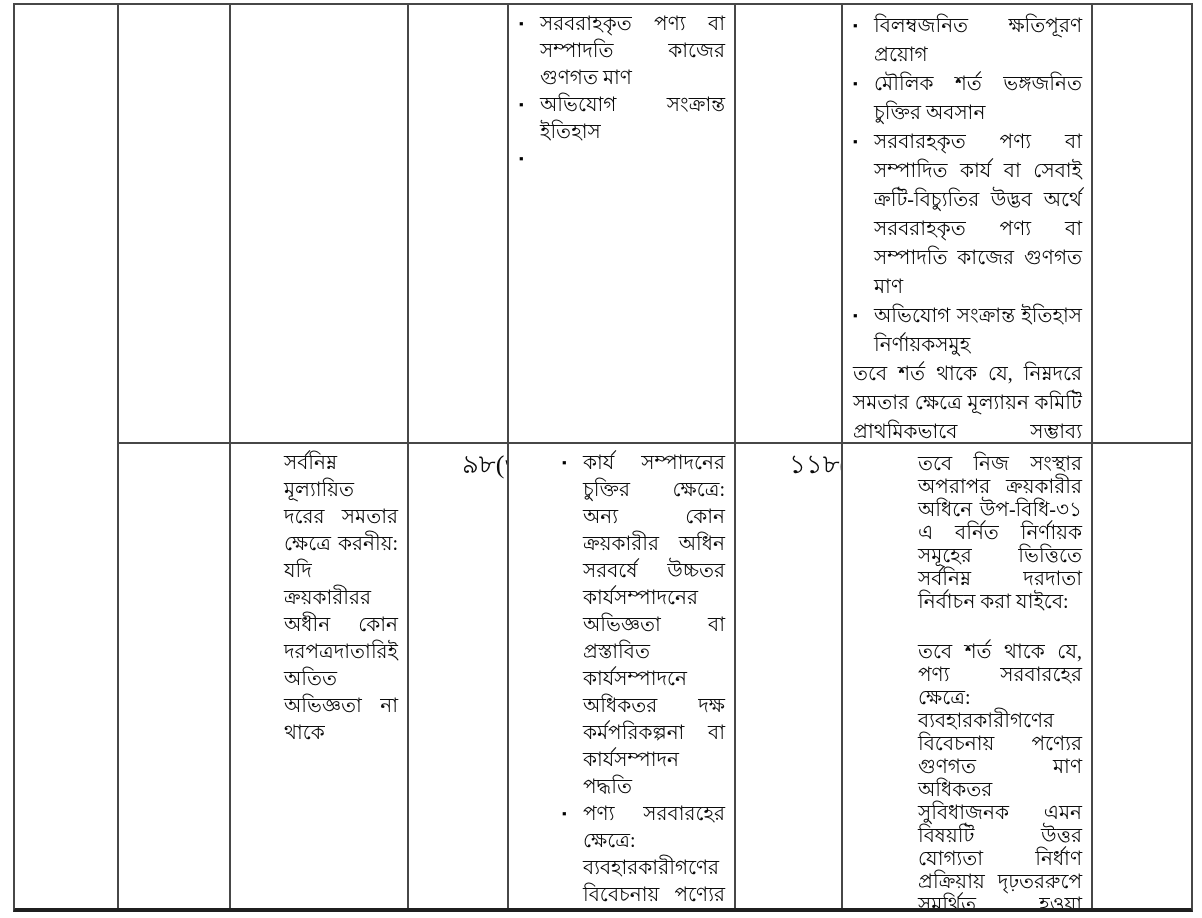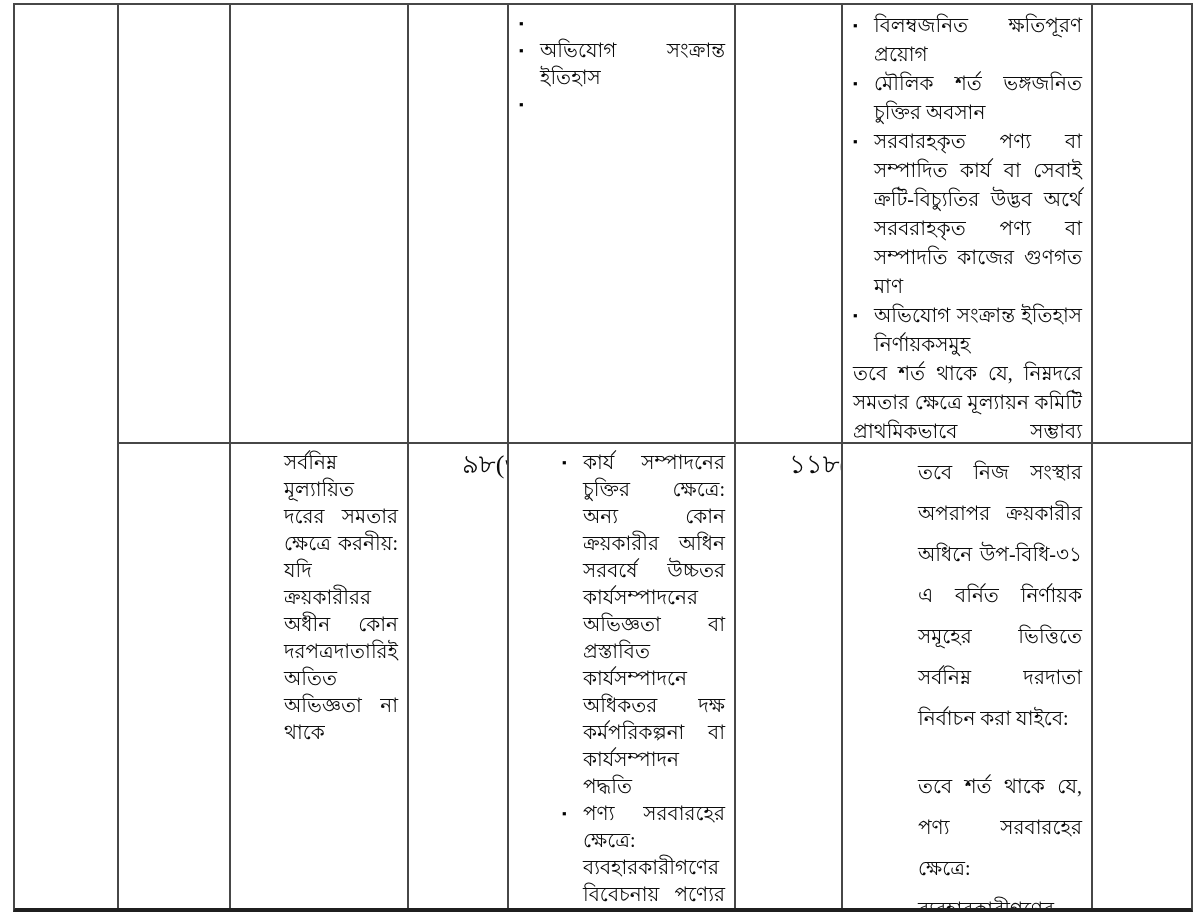--- a/index.html
+++ b/index.html
@@ -45,37 +45,38 @@
     font-size:13px;
     line-height:27px;
     color:#000;
     text-align:left;
   }
   .bullet-body{flex:1 1 auto;text-align:justify;}
   .para{margin:0;text-align:justify;}
   .para-gap{height:27px;}
   .col7-cell{line-height:29px;padding-top:6px;}
   .col7-cell .bullet-marker{line-height:29px;}
-  .row2-col7{line-height:41px;padding-top:8px;padding-left:32px;}
+  .row2-col7{line-height:23px;padding-top:8px;padding-left:32px;}
 </style>
 </head>
 <body>
 
 <div class="doc-table">
 
   <div class="cell merged" style="grid-column:1;"></div>
 
   <div class="cell" style="grid-column:2;grid-row:1;"></div>
   <div class="cell" style="grid-column:3;grid-row:1;"></div>
   <div class="cell ref-cell" style="grid-column:4;grid-row:1;"></div>
 
   <div class="cell" style="grid-column:5;grid-row:1;">
     <div class="bullets">
       <div class="bullet-item">
         <span class="bullet-marker">▪</span>
+        <span class="bullet-body">সরবরাহকৃত পণ্য বা সম্পাদতি কাজের গুণগত মাণ</span>
       </div>
       <div class="bullet-item">
         <span class="bullet-marker">▪</span>
         <span class="bullet-body">অভিযোগ সংক্রান্ত ইতিহাস</span>
       </div>
       <div class="bullet-item">
         <span class="bullet-marker">▪</span>
       </div>
     </div>
   </div>

